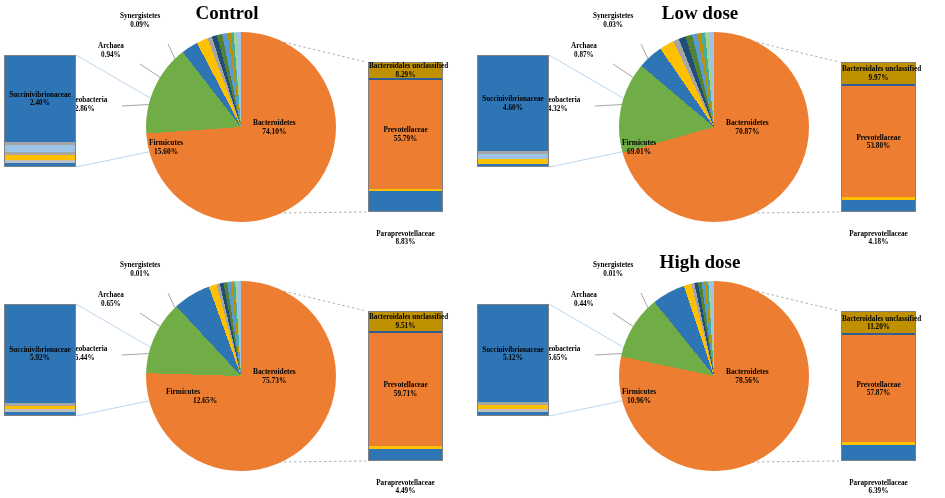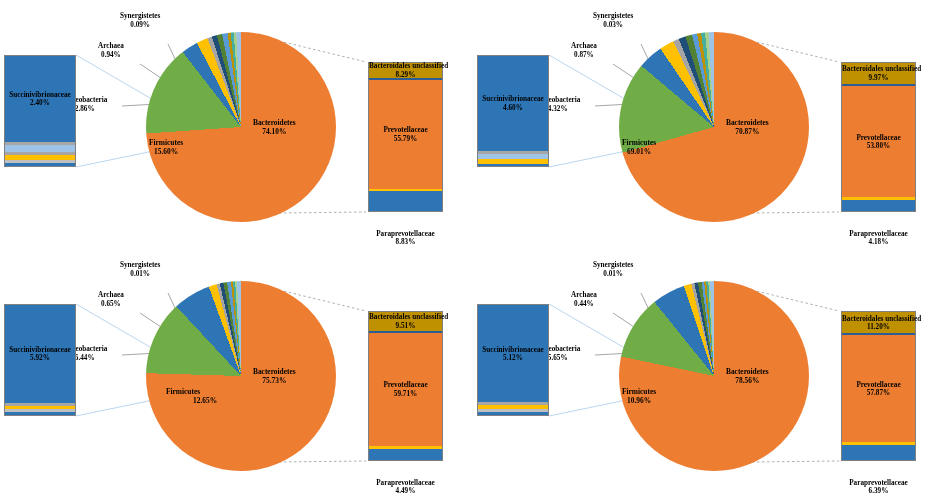--- a/index.html
+++ b/index.html
@@ -133,20 +133,21 @@
     left: 0; top: 0;
     width: 472px; height: 249px;
     pointer-events: none;
   }
 </style>
 </head>
 <body>
 
 <div class="figure">
     <div class="panel p0">
+      <div class="panel-title">Control</div>
       <svg class="svg-layer" viewBox="0 0 472 249">
         <line x1="76" y1="55" x2="169" y2="109" stroke="#9DC3E6" stroke-width="0.7"></line>
         <line x1="76" y1="167" x2="163" y2="149" stroke="#9DC3E6" stroke-width="0.7"></line>
         <line x1="279" y1="41" x2="366" y2="62" stroke="#9A9A9A" stroke-width="0.8" stroke-dasharray="2.5,2.5"></line>
         <line x1="279" y1="213" x2="366" y2="212" stroke="#9A9A9A" stroke-width="0.8" stroke-dasharray="2.5,2.5"></line>
         <line x1="168" y1="44" x2="183" y2="76" stroke="#7F7F7F" stroke-width="0.7"></line>
         <line x1="140" y1="64" x2="176" y2="88" stroke="#7F7F7F" stroke-width="0.7"></line>
         <line x1="122" y1="106" x2="158" y2="104" stroke="#7F7F7F" stroke-width="0.7"></line>
       </svg>
       <div class="pie-wrap" style="left: 146px; top: 32px; width: 190px; height: 190px;">
@@ -203,20 +204,21 @@
         <div class="seg" style="background: rgb(255, 192, 0); height: 1.41844%;"></div>
         <div class="seg" style="background: rgb(46, 117, 182); height: 13.4752%;">
           <div class="seg-label below">
             <span style="display: block;">Paraprevotellaceae</span>
             <span style="display: block;">8.83%</span>
           </div>
         </div>
       </div>
     </div>
     <div class="panel p1">
+      <div class="panel-title">Low dose</div>
       <svg class="svg-layer" viewBox="0 0 472 249">
         <line x1="76" y1="55" x2="169" y2="109" stroke="#9DC3E6" stroke-width="0.7"></line>
         <line x1="76" y1="167" x2="163" y2="149" stroke="#9DC3E6" stroke-width="0.7"></line>
         <line x1="279" y1="41" x2="366" y2="62" stroke="#9A9A9A" stroke-width="0.8" stroke-dasharray="2.5,2.5"></line>
         <line x1="279" y1="213" x2="366" y2="212" stroke="#9A9A9A" stroke-width="0.8" stroke-dasharray="2.5,2.5"></line>
         <line x1="168" y1="44" x2="183" y2="76" stroke="#7F7F7F" stroke-width="0.7"></line>
         <line x1="140" y1="64" x2="176" y2="88" stroke="#7F7F7F" stroke-width="0.7"></line>
         <line x1="122" y1="106" x2="158" y2="104" stroke="#7F7F7F" stroke-width="0.7"></line>
       </svg>
       <div class="pie-wrap" style="left: 146px; top: 32px; width: 190px; height: 190px;">
@@ -339,20 +341,21 @@
         <div class="seg" style="background: rgb(255, 192, 0); height: 2.01342%;"></div>
         <div class="seg" style="background: rgb(46, 117, 182); height: 7.38255%;">
           <div class="seg-label below">
             <span style="display: block;">Paraprevotellaceae</span>
             <span style="display: block;">4.49%</span>
           </div>
         </div>
       </div>
     </div>
     <div class="panel p3">
+      <div class="panel-title">High dose</div>
       <svg class="svg-layer" viewBox="0 0 472 249">
         <line x1="76" y1="55" x2="169" y2="109" stroke="#9DC3E6" stroke-width="0.7"></line>
         <line x1="76" y1="167" x2="163" y2="149" stroke="#9DC3E6" stroke-width="0.7"></line>
         <line x1="279" y1="41" x2="366" y2="62" stroke="#9A9A9A" stroke-width="0.8" stroke-dasharray="2.5,2.5"></line>
         <line x1="279" y1="213" x2="366" y2="212" stroke="#9A9A9A" stroke-width="0.8" stroke-dasharray="2.5,2.5"></line>
         <line x1="168" y1="44" x2="183" y2="76" stroke="#7F7F7F" stroke-width="0.7"></line>
         <line x1="140" y1="64" x2="176" y2="88" stroke="#7F7F7F" stroke-width="0.7"></line>
         <line x1="122" y1="106" x2="158" y2="104" stroke="#7F7F7F" stroke-width="0.7"></line>
       </svg>
       <div class="pie-wrap" style="left: 146px; top: 32px; width: 190px; height: 190px;">

